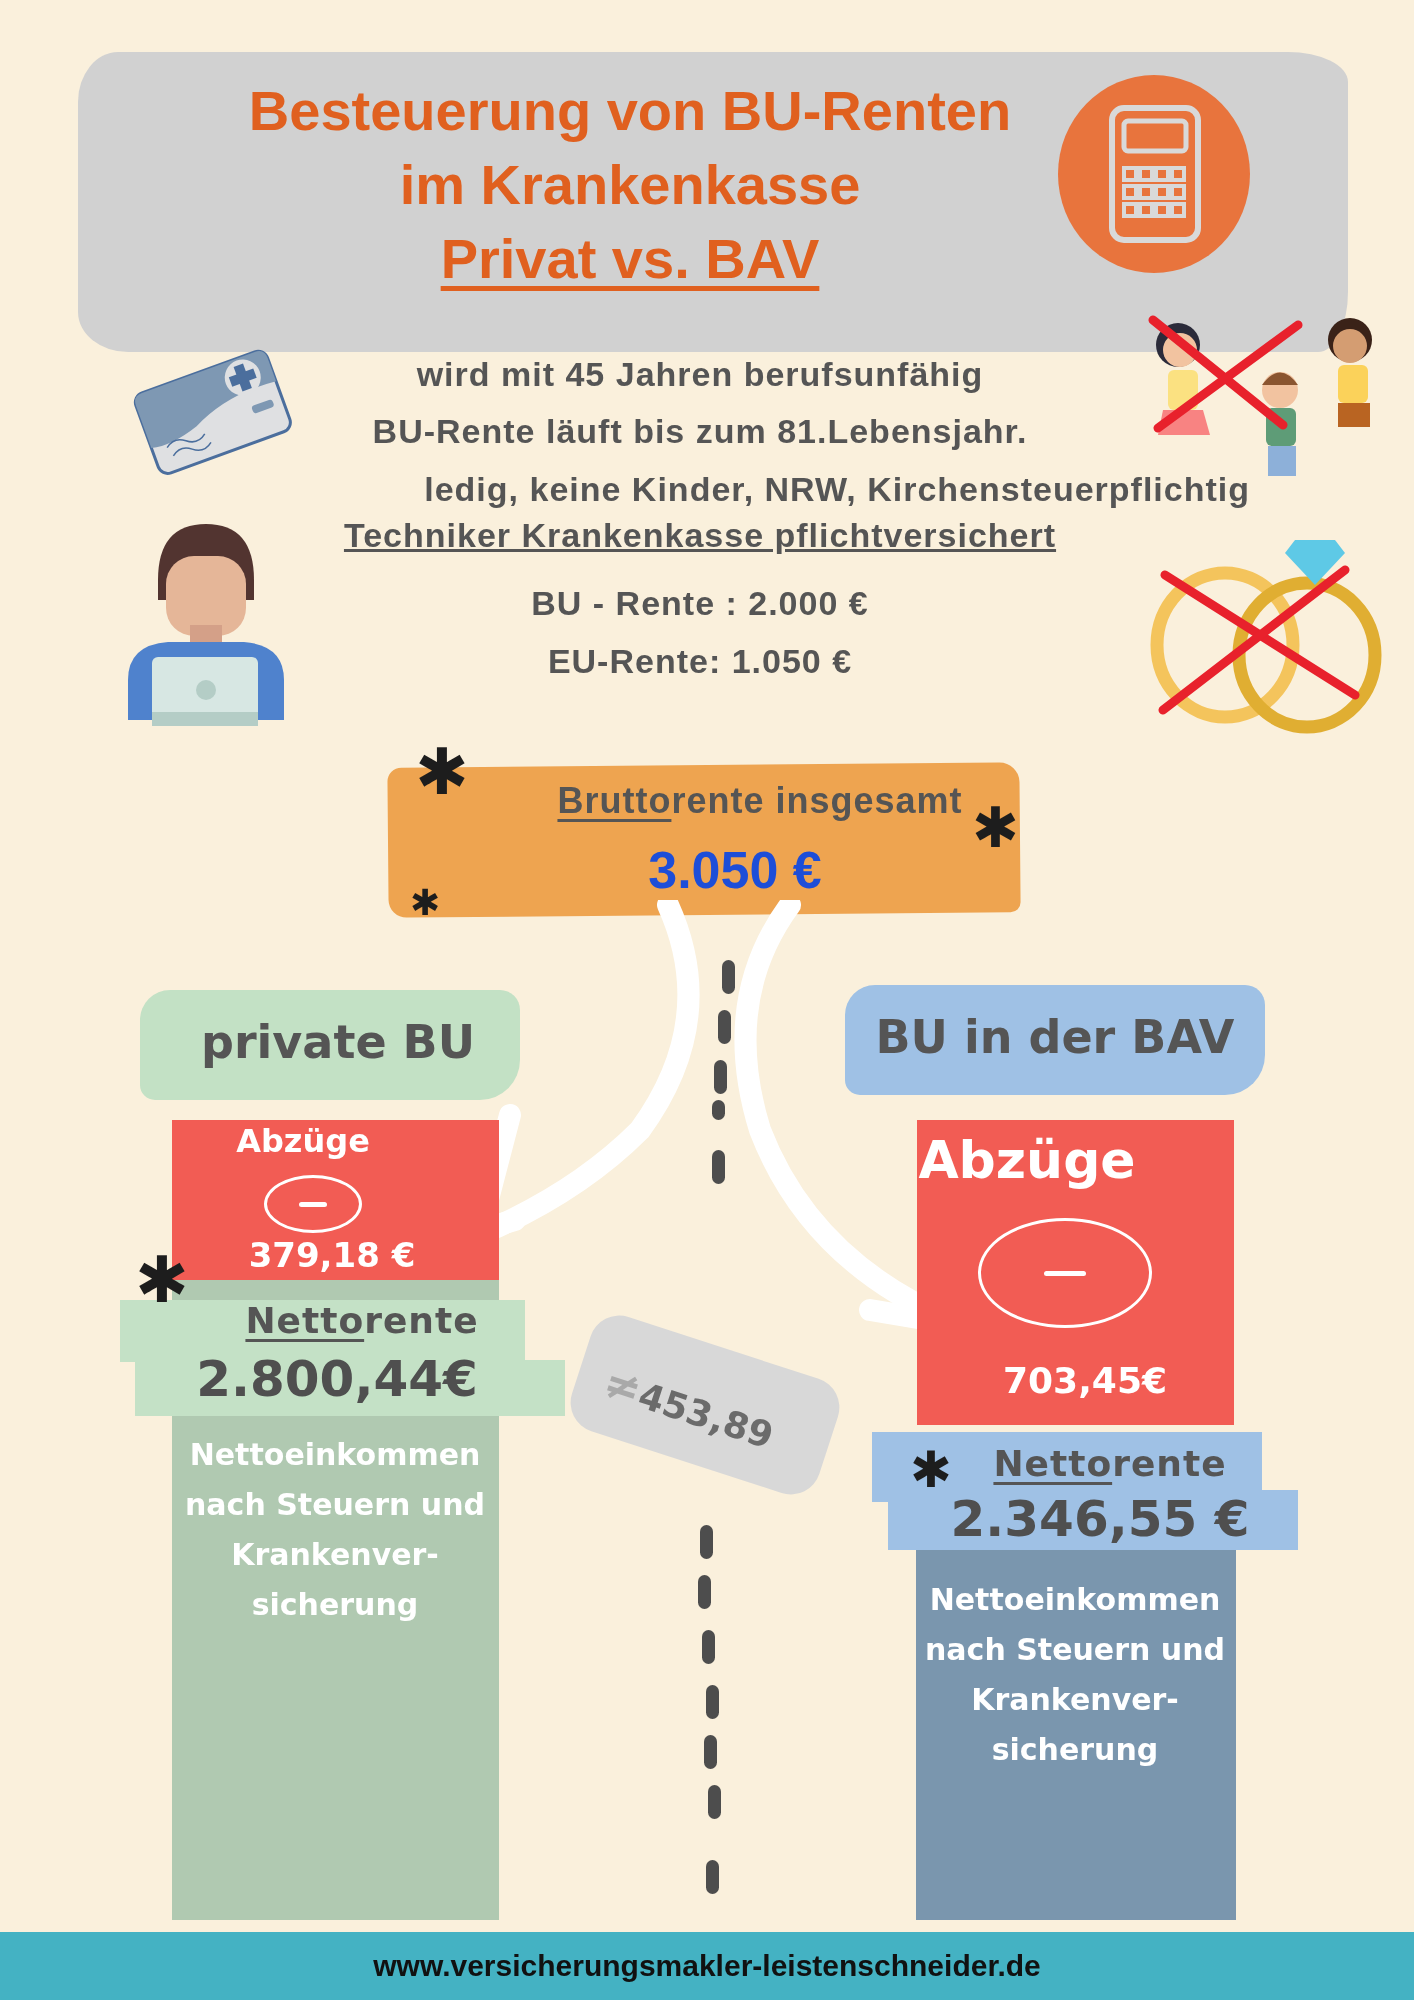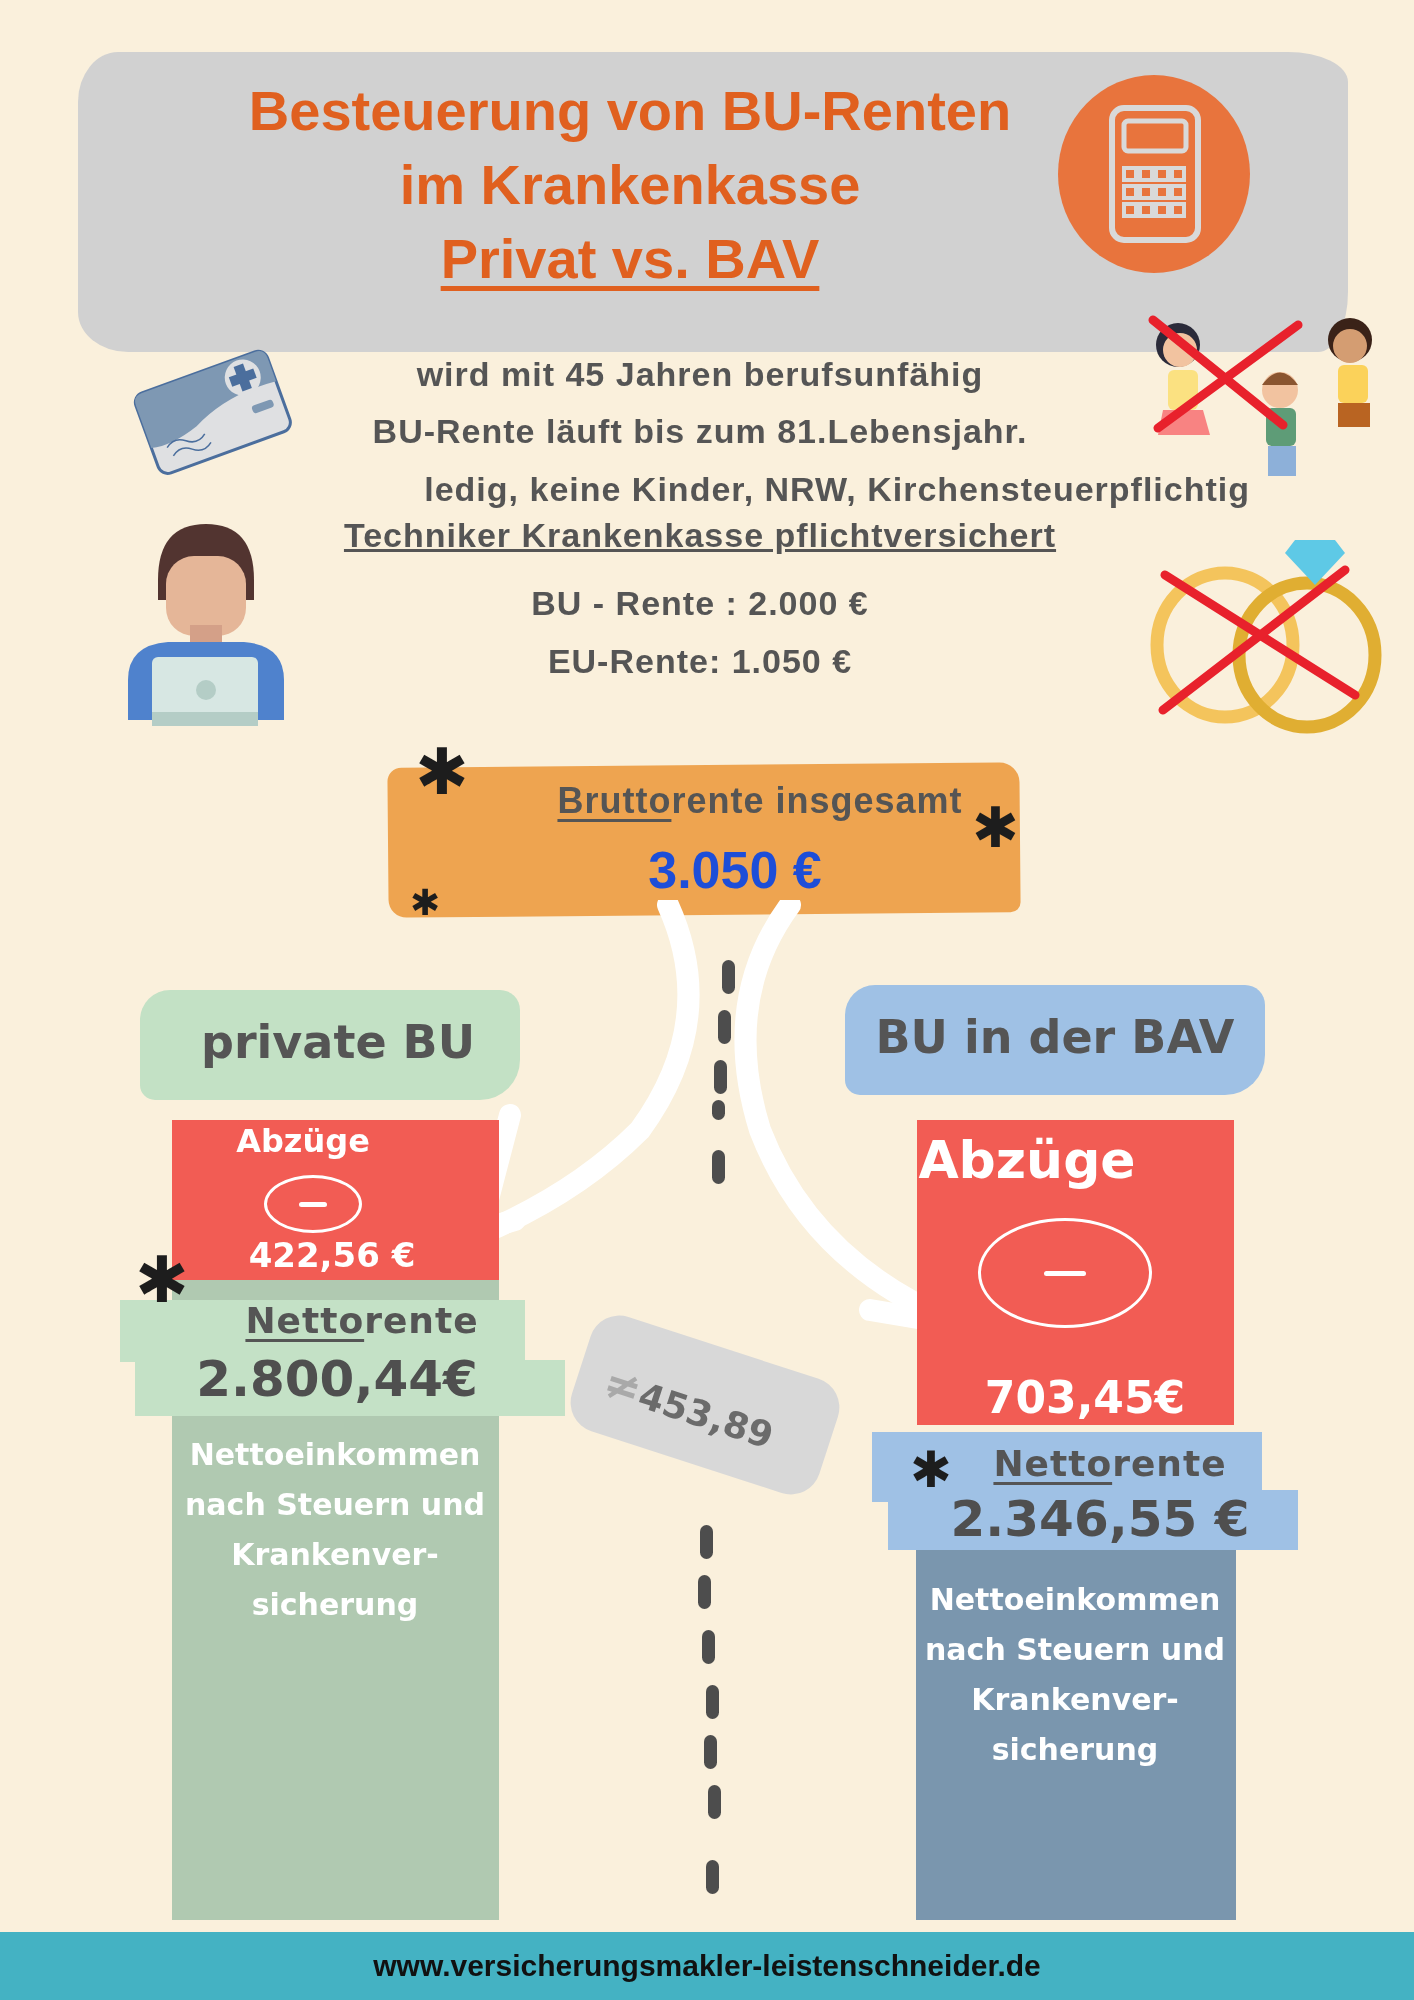--- a/index.html
+++ b/index.html
@@ -232,21 +232,21 @@
 <div class="abs diff-text"><span style="color:#a9a9a9; font-size:44px;">≠</span><span>453,89</span></div>
 
 <div class="abs head-green"></div>
 <div class="abs head-text" style="left:140px; top:1015px; width:396px;">private BU</div>
 
 <div class="abs col-red" style="left:172px; top:1120px; width:327px; height:160px;"></div>
 <div class="abs white-bold" style="left:172px; top:1122px; width:262px; font-size:32px;">Abzüge</div>
 <div class="abs minus-ellipse" style="left:264px; top:1175px; width:92px; height:52px;">
     <div class="minus-bar" style="width:28px;"></div>
   </div>
-<div class="abs white-bold" style="left:172px; top:1235px; width:320px; font-size:34px;">422,56 €</div>
+<div class="abs white-bold" style="left:172px; top:1235px; width:320px; font-size:34px;">379,18 €</div>
 
 <div class="abs col-green-body" style="left:172px; top:1280px; width:327px; height:640px;"></div>
 <div class="abs netto-strip-green" style="left:120px; top:1300px; width:405px; height:62px;"></div>
 <div class="abs netto-strip-green" style="left:135px; top:1360px; width:430px; height:56px;"></div>
 <div class="abs star" style="left:135px; top:1248px;">✱</div>
 <div class="abs netto-label" style="left:172px; top:1300px; width:380px;"><span class="uline">Netto</span><span>rente</span></div>
 <div class="abs netto-value" style="left:172px; top:1350px; width:330px;">2.800,44€</div>
 <div class="abs white-bold" style="left:160px; top:1430px; width:350px; font-size:30px; line-height:50px;">
   <div>Nettoeinkommen</div>
   <div>nach Steuern und</div>
@@ -255,21 +255,21 @@
 </div>
 
 <div class="abs head-blue"></div>
 <div class="abs head-text" style="left:855px; top:1010px; width:400px;">BU in der BAV</div>
 
 <div class="abs col-red" style="left:917px; top:1120px; width:317px; height:305px;"></div>
 <div class="abs white-bold" style="left:917px; top:1130px; width:220px; font-size:52px;">Abzüge</div>
 <div class="abs minus-ellipse" style="left:978px; top:1218px; width:168px; height:104px;">
     <div class="minus-bar" style="width:42px;"></div>
   </div>
-<div class="abs white-bold" style="left:975px; top:1360px; width:220px; font-size:44px;margin-top:12px;">703,45€</div>
+<div class="abs white-bold" style="left:975px; top:1360px; width:220px; font-size:36px;">703,45€</div>
 
 <div class="abs col-blue-body" style="left:916px; top:1515px; width:320px; height:405px;"></div>
 <div class="abs netto-strip-blue" style="left:872px; top:1432px; width:390px; height:70px;"></div>
 <div class="abs netto-strip-blue" style="left:888px; top:1490px; width:410px; height:60px;"></div>
 <div class="abs star" style="left:910px; top:1445px; font-size:50px;">✱</div>
 <div class="abs netto-label" style="left:960px; top:1443px; width:300px;"><span class="uline">Netto</span><span>rente</span></div>
 <div class="abs netto-value" style="left:940px; top:1490px; width:320px;">2.346,55 €</div>
 <div class="abs white-bold" style="left:900px; top:1575px; width:350px; font-size:30px; line-height:50px;">
   <div>Nettoeinkommen</div>
   <div>nach Steuern und</div>

